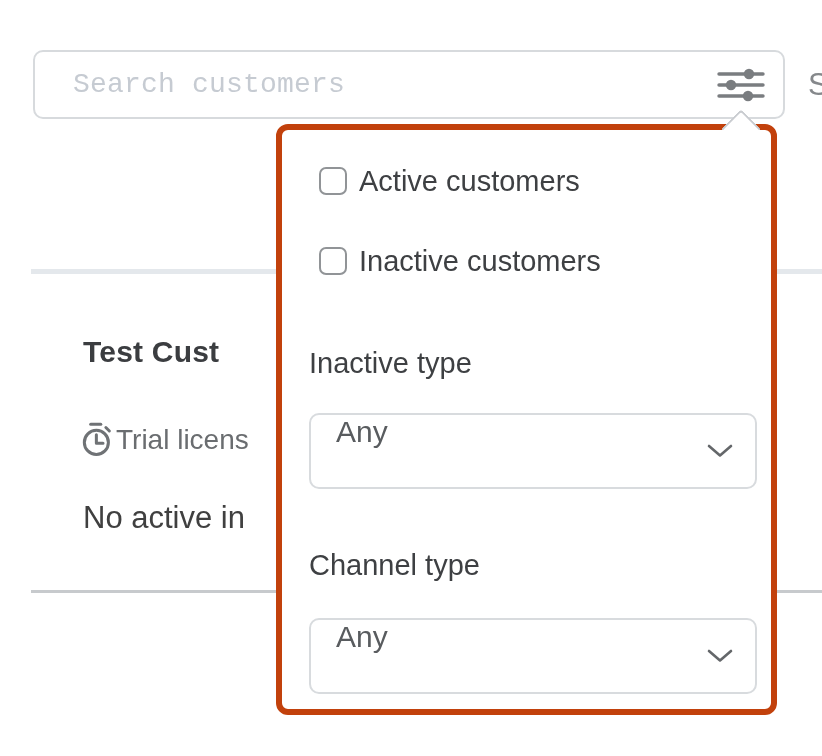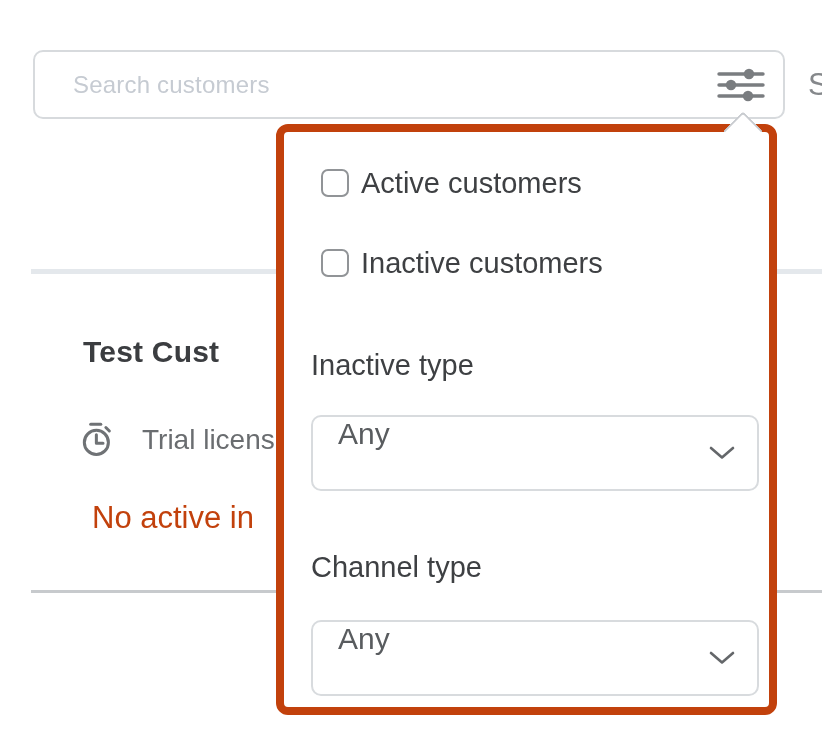--- a/index.html
+++ b/index.html
@@ -8,52 +8,52 @@
     font-family:"Liberation Sans","DejaVu Sans",sans-serif;color:#3e4043;
   }
   
   .search-box{
     position:absolute;left:33px;top:50px;width:752px;height:69px;
     border:2px solid #d7dadd;border-radius:10px;background:#fff;box-sizing:border-box;
     display:flex;align-items:center;z-index:1;
   }
   .search-placeholder{
     position:absolute;left:38px;top:0;height:100%;display:flex;align-items:center;
-    font-size:24px;color:#c6cbd2;letter-spacing:.2px;white-space:nowrap;
+    font-size:28px;color:#c6cbd2;letter-spacing:.2px;white-space:nowrap;font-family:Liberation Mono, monospace;
   }
   .filter-btn{
     position:absolute;right:16px;top:50%;transform:translateY(-50%);
     width:52px;height:44px;border:none;background:transparent;padding:0;margin:0;
     display:flex;align-items:center;justify-content:center;cursor:pointer;
   }
   .partial-right-text{
     position:absolute;left:808px;top:50px;height:69px;display:flex;align-items:center;
     font-size:31px;color:#85888b;z-index:1;white-space:nowrap;
   }
   
   .divider{position:absolute;left:31px;width:791px;z-index:2;}
   .divider-1{top:269px;height:5px;background:#e4e8ec;}
   .divider-2{top:590px;height:3px;background:#c7cacd;}
   .customer-title{
     position:absolute;left:83px;top:335px;margin:0;z-index:2;
     font-size:30px;font-weight:700;color:#3b3d40;letter-spacing:.2px;white-space:nowrap;
   }
   .trial-row{
     position:absolute;left:78px;top:421px;height:38px;z-index:2;
-    display:flex;align-items:center;gap:26px;white-space:nowrap;
+    display:flex;align-items:center;gap:0;white-space:nowrap;
   }
   .trial-text{font-size:28px;color:#6a6d70;}
   .status-text{
-    position:absolute;left:92px;top:500px;z-index:2;
-    font-size:31px;color:#c2410c;white-space:nowrap;
+    position:absolute;left:83px;top:500px;z-index:2;
+    font-size:31px;color:#404040;white-space:nowrap;
   }
   
   .popover{
     position:absolute;left:276px;top:124px;width:501px;height:591px;box-sizing:border-box;
-    background:#fff;border:8px solid #c2410c;border-radius:12px;z-index:10;
+    background:#fff;border:6px solid #c2410c;border-radius:12px;z-index:10;
   }
   .popover-caret{
     position:absolute;left:445px;top:-15px;width:28px;height:28px;box-sizing:border-box;
     background:#fff;transform:rotate(45deg);
     border-top:2px solid #c9ccd0;border-left:2px solid #c9ccd0;border-top-left-radius:4px;
   }
   .check-row{
     position:absolute;left:37px;height:30px;display:flex;align-items:center;gap:12px;cursor:pointer;
   }
   .check-row.row-0{top:36px;}

